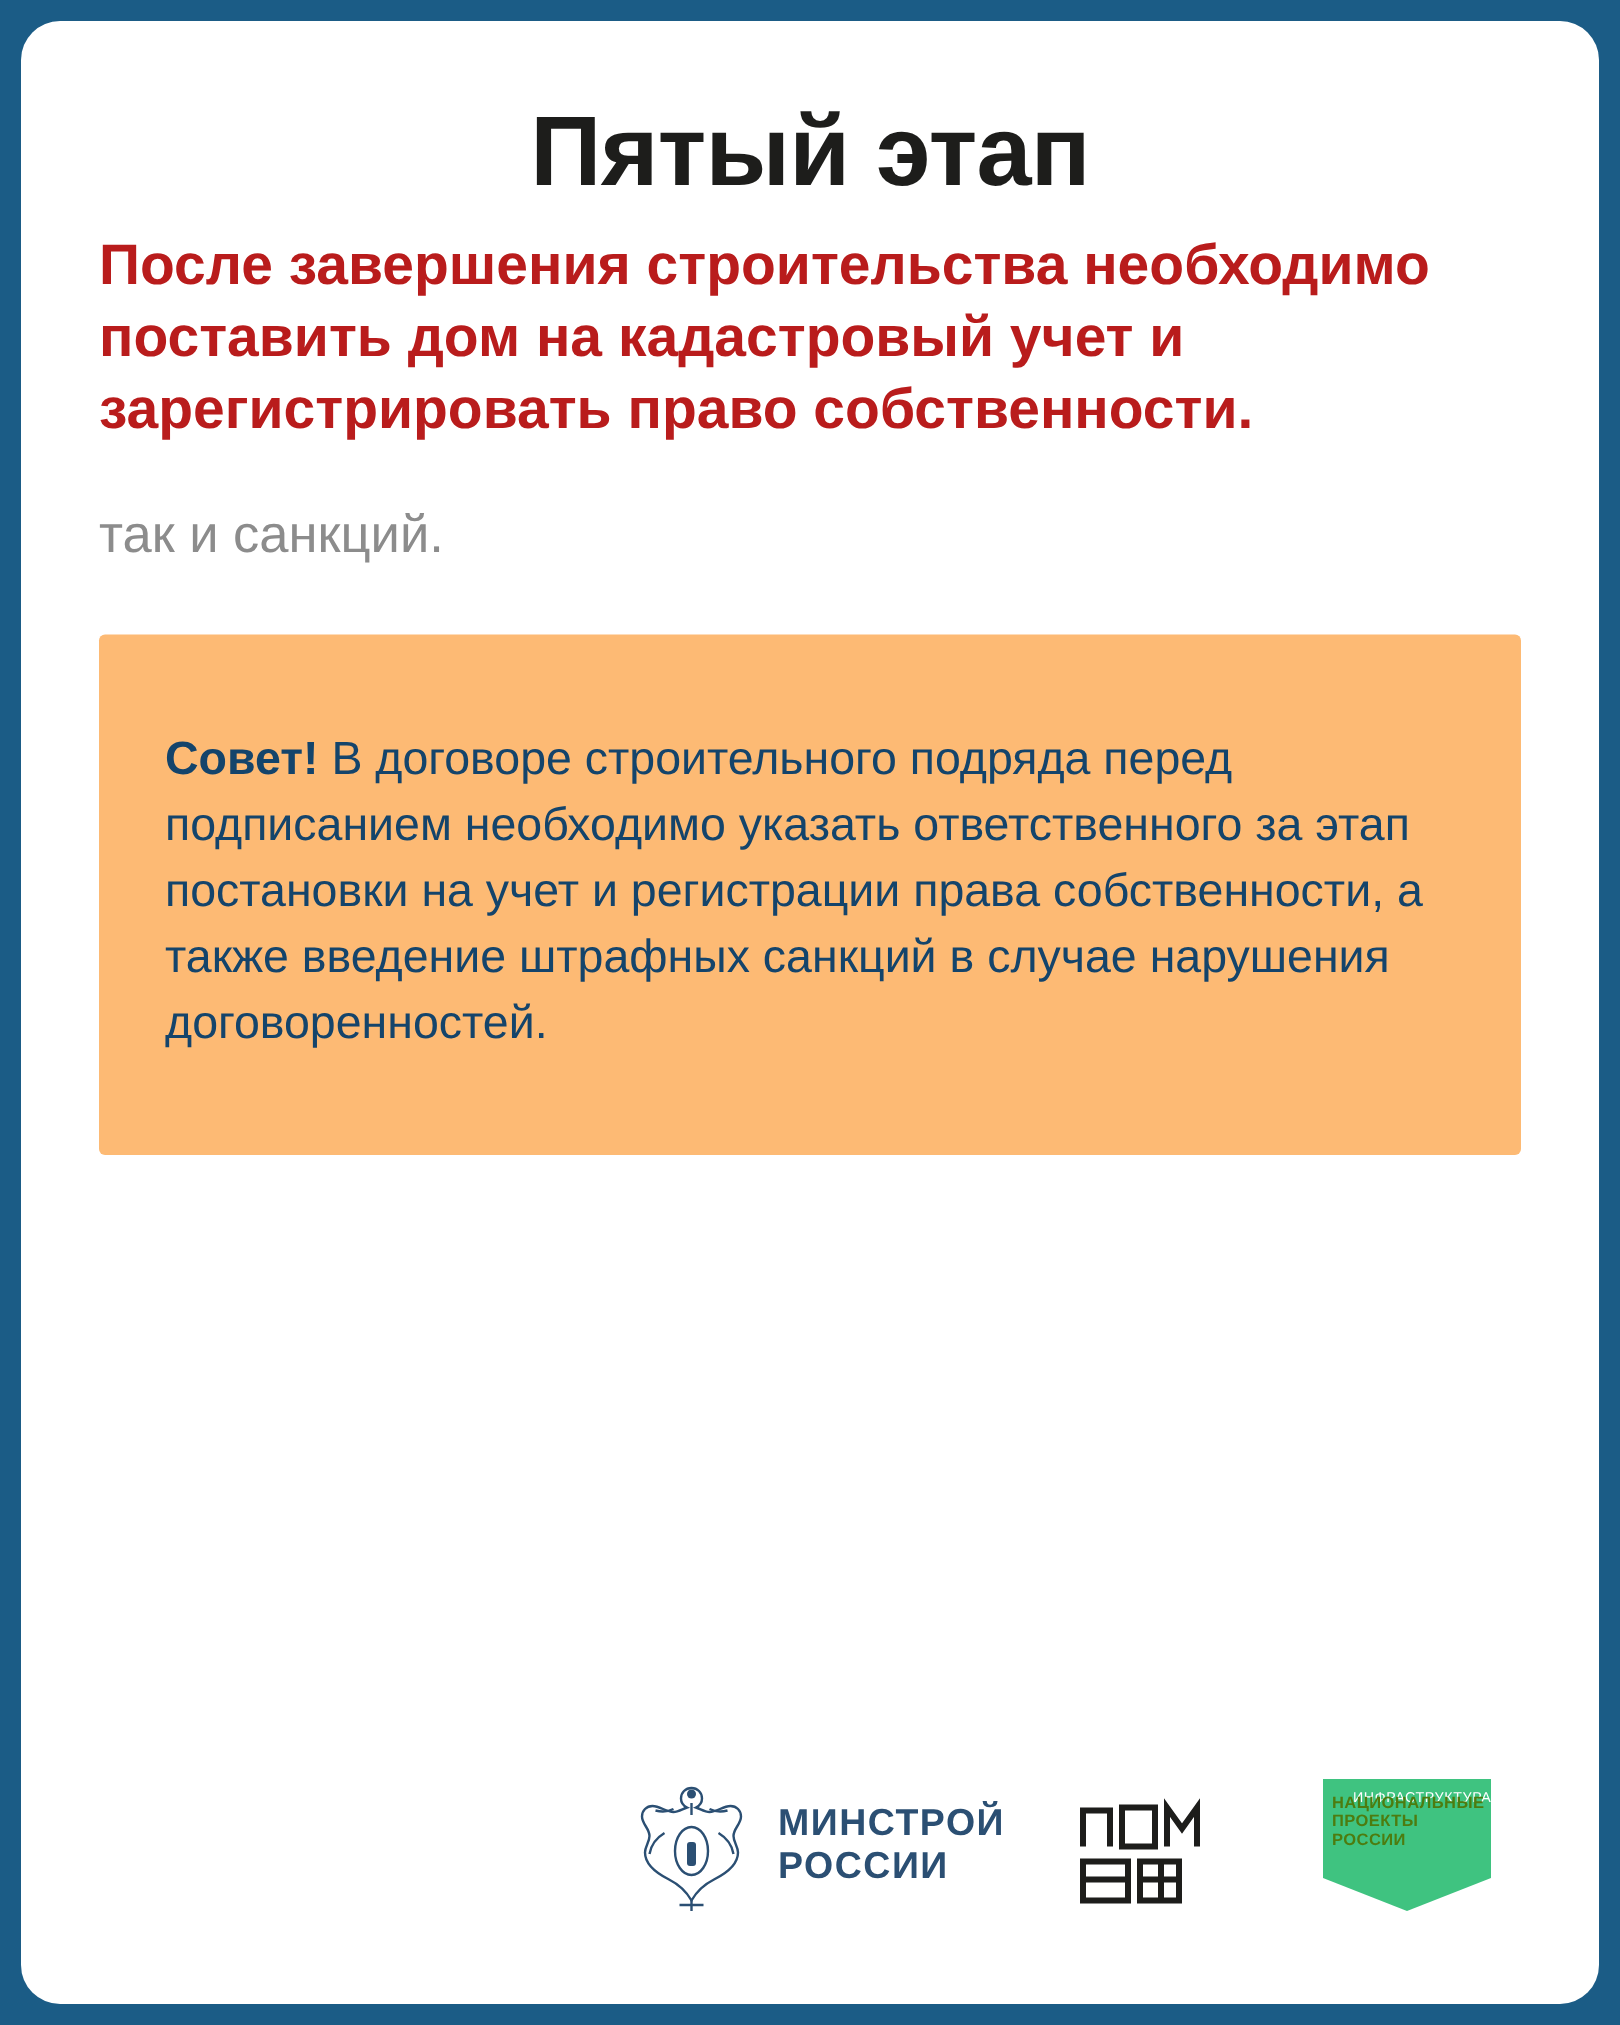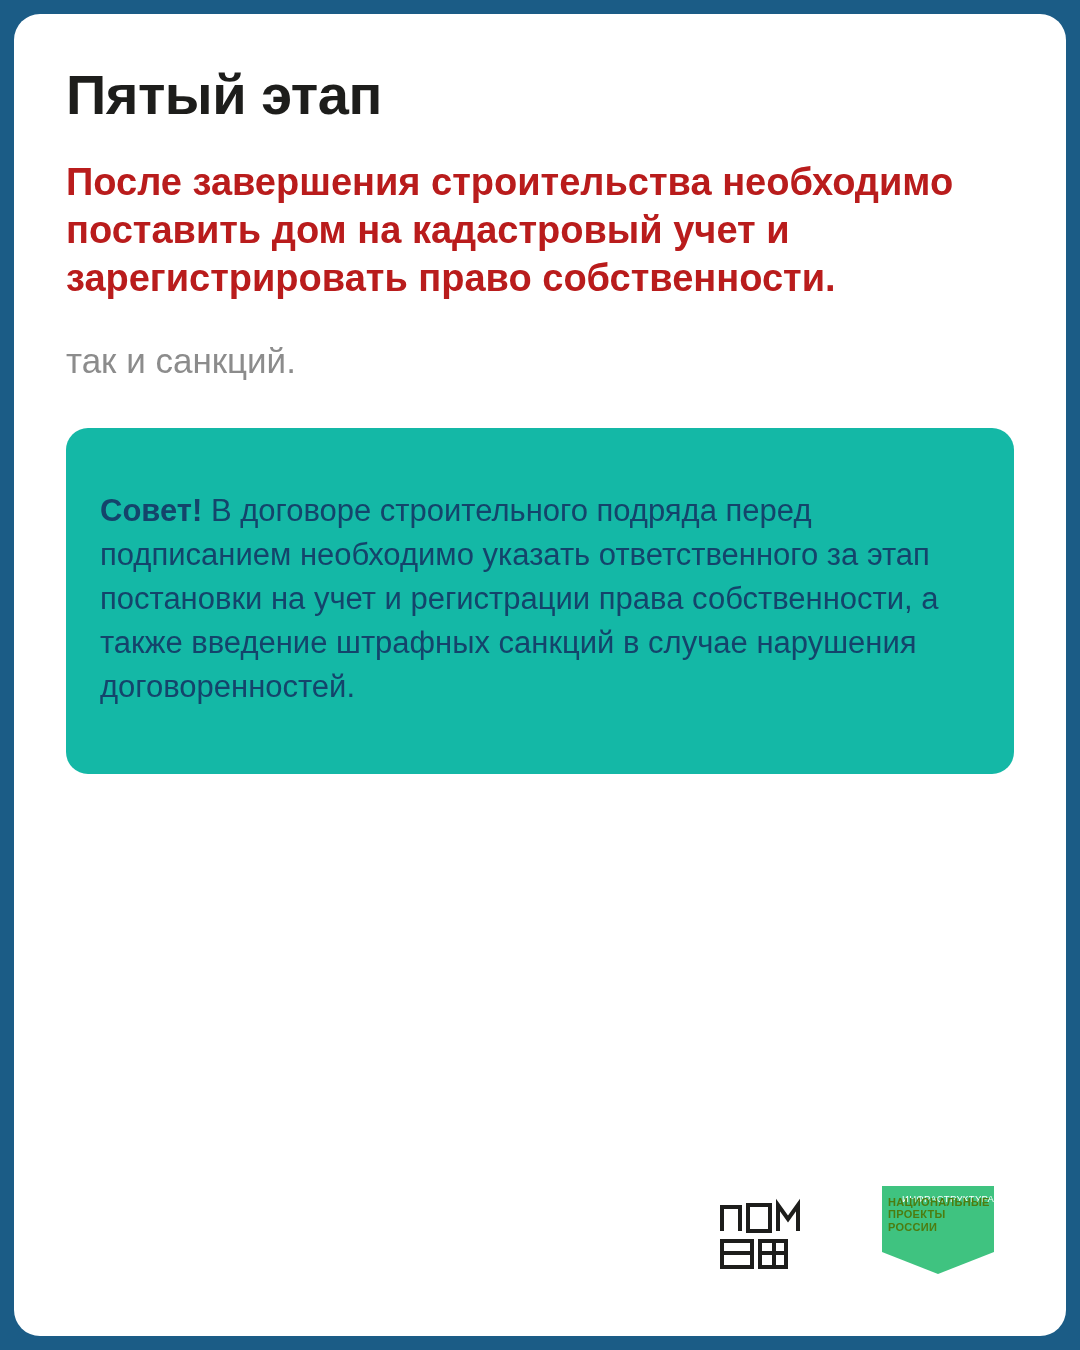--- a/index.html
+++ b/index.html
@@ -20,26 +20,27 @@
     width: 1052px;
     height: 1322px;
     background: #ffffff;
     border-radius: 26px;
     box-sizing: border-box;
     padding: 44px 52px 0 52px;
     display: flex;
     flex-direction: column;
   }
   .title {
-    font-size: 56px;
+    font-size: 66px;
     font-weight: 700;
     color: #1d1d1b;
     letter-spacing: -0.5px;
     line-height: 1.05;
-    margin: 8px 0 34px 0;
+    margin: 8px 0 19px 0;
+    text-align: center;
   }
   .lead {
     font-size: 38px;
     font-weight: 700;
     color: #b91c1c;
     line-height: 1.26;
     margin: 0 0 36px 0;
     max-width: 930px;
   }
   .sub {
@@ -47,23 +48,23 @@
     font-weight: 400;
     color: #8c8c8c;
     line-height: 1.3;
     margin: 0 0 44px 0;
     max-width: 900px;
   }
   .sub .line {
     display: block;
   }
   .tip {
-    background: #14b8a6;
-    border-radius: 22px;
-    padding: 30px 34px 34px 34px;
+    background: #fdba74;
+    border-radius: 4px;
+    padding: 30px 34px 34px 44px;
     max-width: 1000px;
   }
   .tip-text {
     font-size: 31px;
     color: #14446b;
     line-height: 1.42;
     font-weight: 400;
   }
   .tip-text b {
     font-weight: 700;
@@ -142,20 +143,39 @@
   </div>
 
   <div class="tip">
     <p class="tip-text"><b>Совет!</b><span> В договоре строительного подряда перед подписанием необходимо указать ответственного за этап постановки на учет и регистрации права собственности, а также введение штрафных санкций в случае нарушения договоренностей.</span></p>
   </div>
 
   <div class="spacer"></div>
 
   <div class="footer">
 
+    <div class="logo-minstroy">
+      <svg class="eagle" viewBox="0 0 84 96" aria-hidden="true">
+        <g fill="none" stroke="#2b4f73" stroke-width="1.6">
+          <path d="M42 10c-4 0-7 3-7 7 0 3 2 5 4 6-3 1-6 3-9 3-5 0-9-4-14-4-4 0-7 3-7 7 0 5 5 8 5 13 0 4-3 7-3 11 0 8 8 14 16 18 6 3 11 7 15 14 4-7 9-11 15-14 8-4 16-10 16-18 0-4-3-7-3-11 0-5 5-8 5-13 0-4-3-7-7-7-5 0-9 4-14 4-3 0-6-2-9-3 2-1 4-3 4-6 0-4-3-7-7-7z"></path>
+          <ellipse cx="42" cy="52" rx="11" ry="16"></ellipse>
+          <path d="M42 20v8M30 24c-4 2-8 2-12 1M54 24c4 2 8 2 12 1"></path>
+          <path d="M24 40c-5 3-9 8-10 14M60 40c5 3 9 8 10 14"></path>
+          <path d="M42 84v8M34 88h16"></path>
+        </g>
+        <g fill="#2b4f73">
+          <circle cx="42" cy="14" r="3"></circle>
+          <rect x="39" y="46" width="6" height="16" rx="2"></rect>
+        </g>
+      </svg>
+      <div class="minstroy-text">
+        <div>МИНСТРОЙ</div>
+        <div>РОССИИ</div>
+      </div>
+    </div>
 
     <svg class="domrf" viewBox="0 0 104 86" aria-hidden="true">
       <g fill="none" stroke="#1d1d1b" stroke-width="4">
         <path d="M6 44V20h18v24"></path>
         <rect x="32" y="18" width="22" height="26"></rect>
         <path d="M62 44V18l10 14 10-14v26"></path>
         <path d="M6 54h30v26H6z"></path>
         <path d="M6 66h30"></path>
         <path d="M44 54h26v26H44z"></path>
         <path d="M44 66h26"></path>

